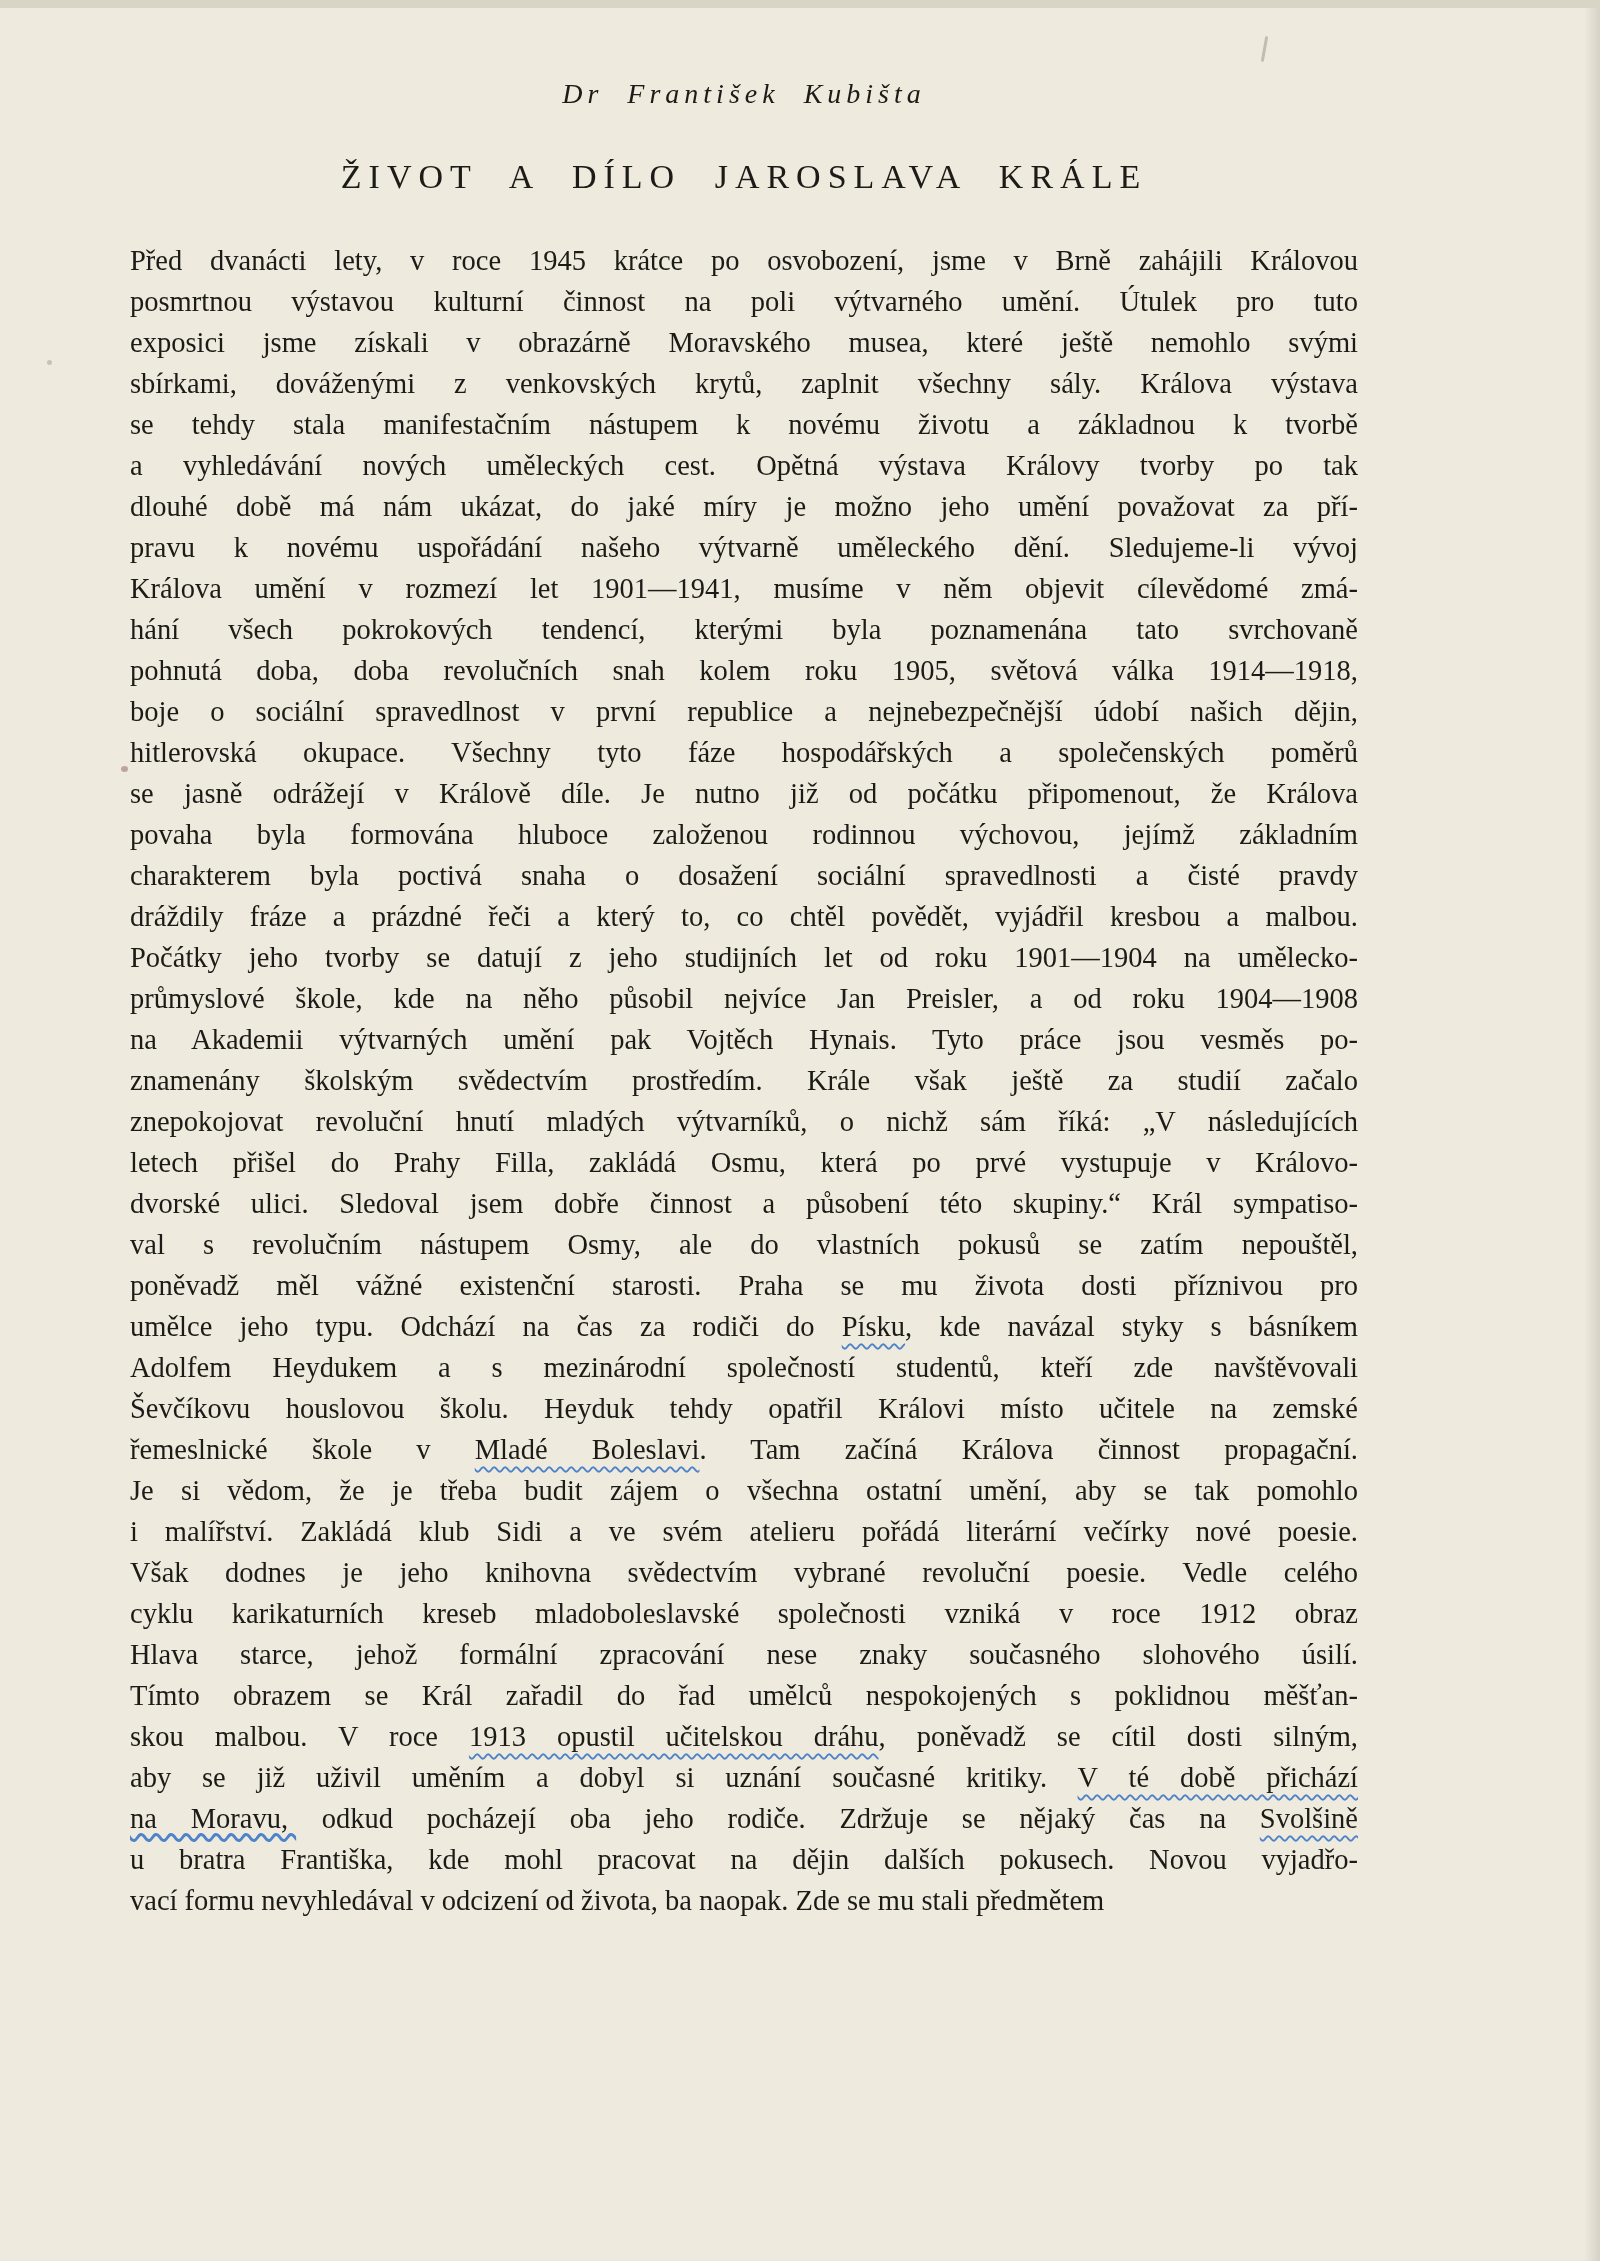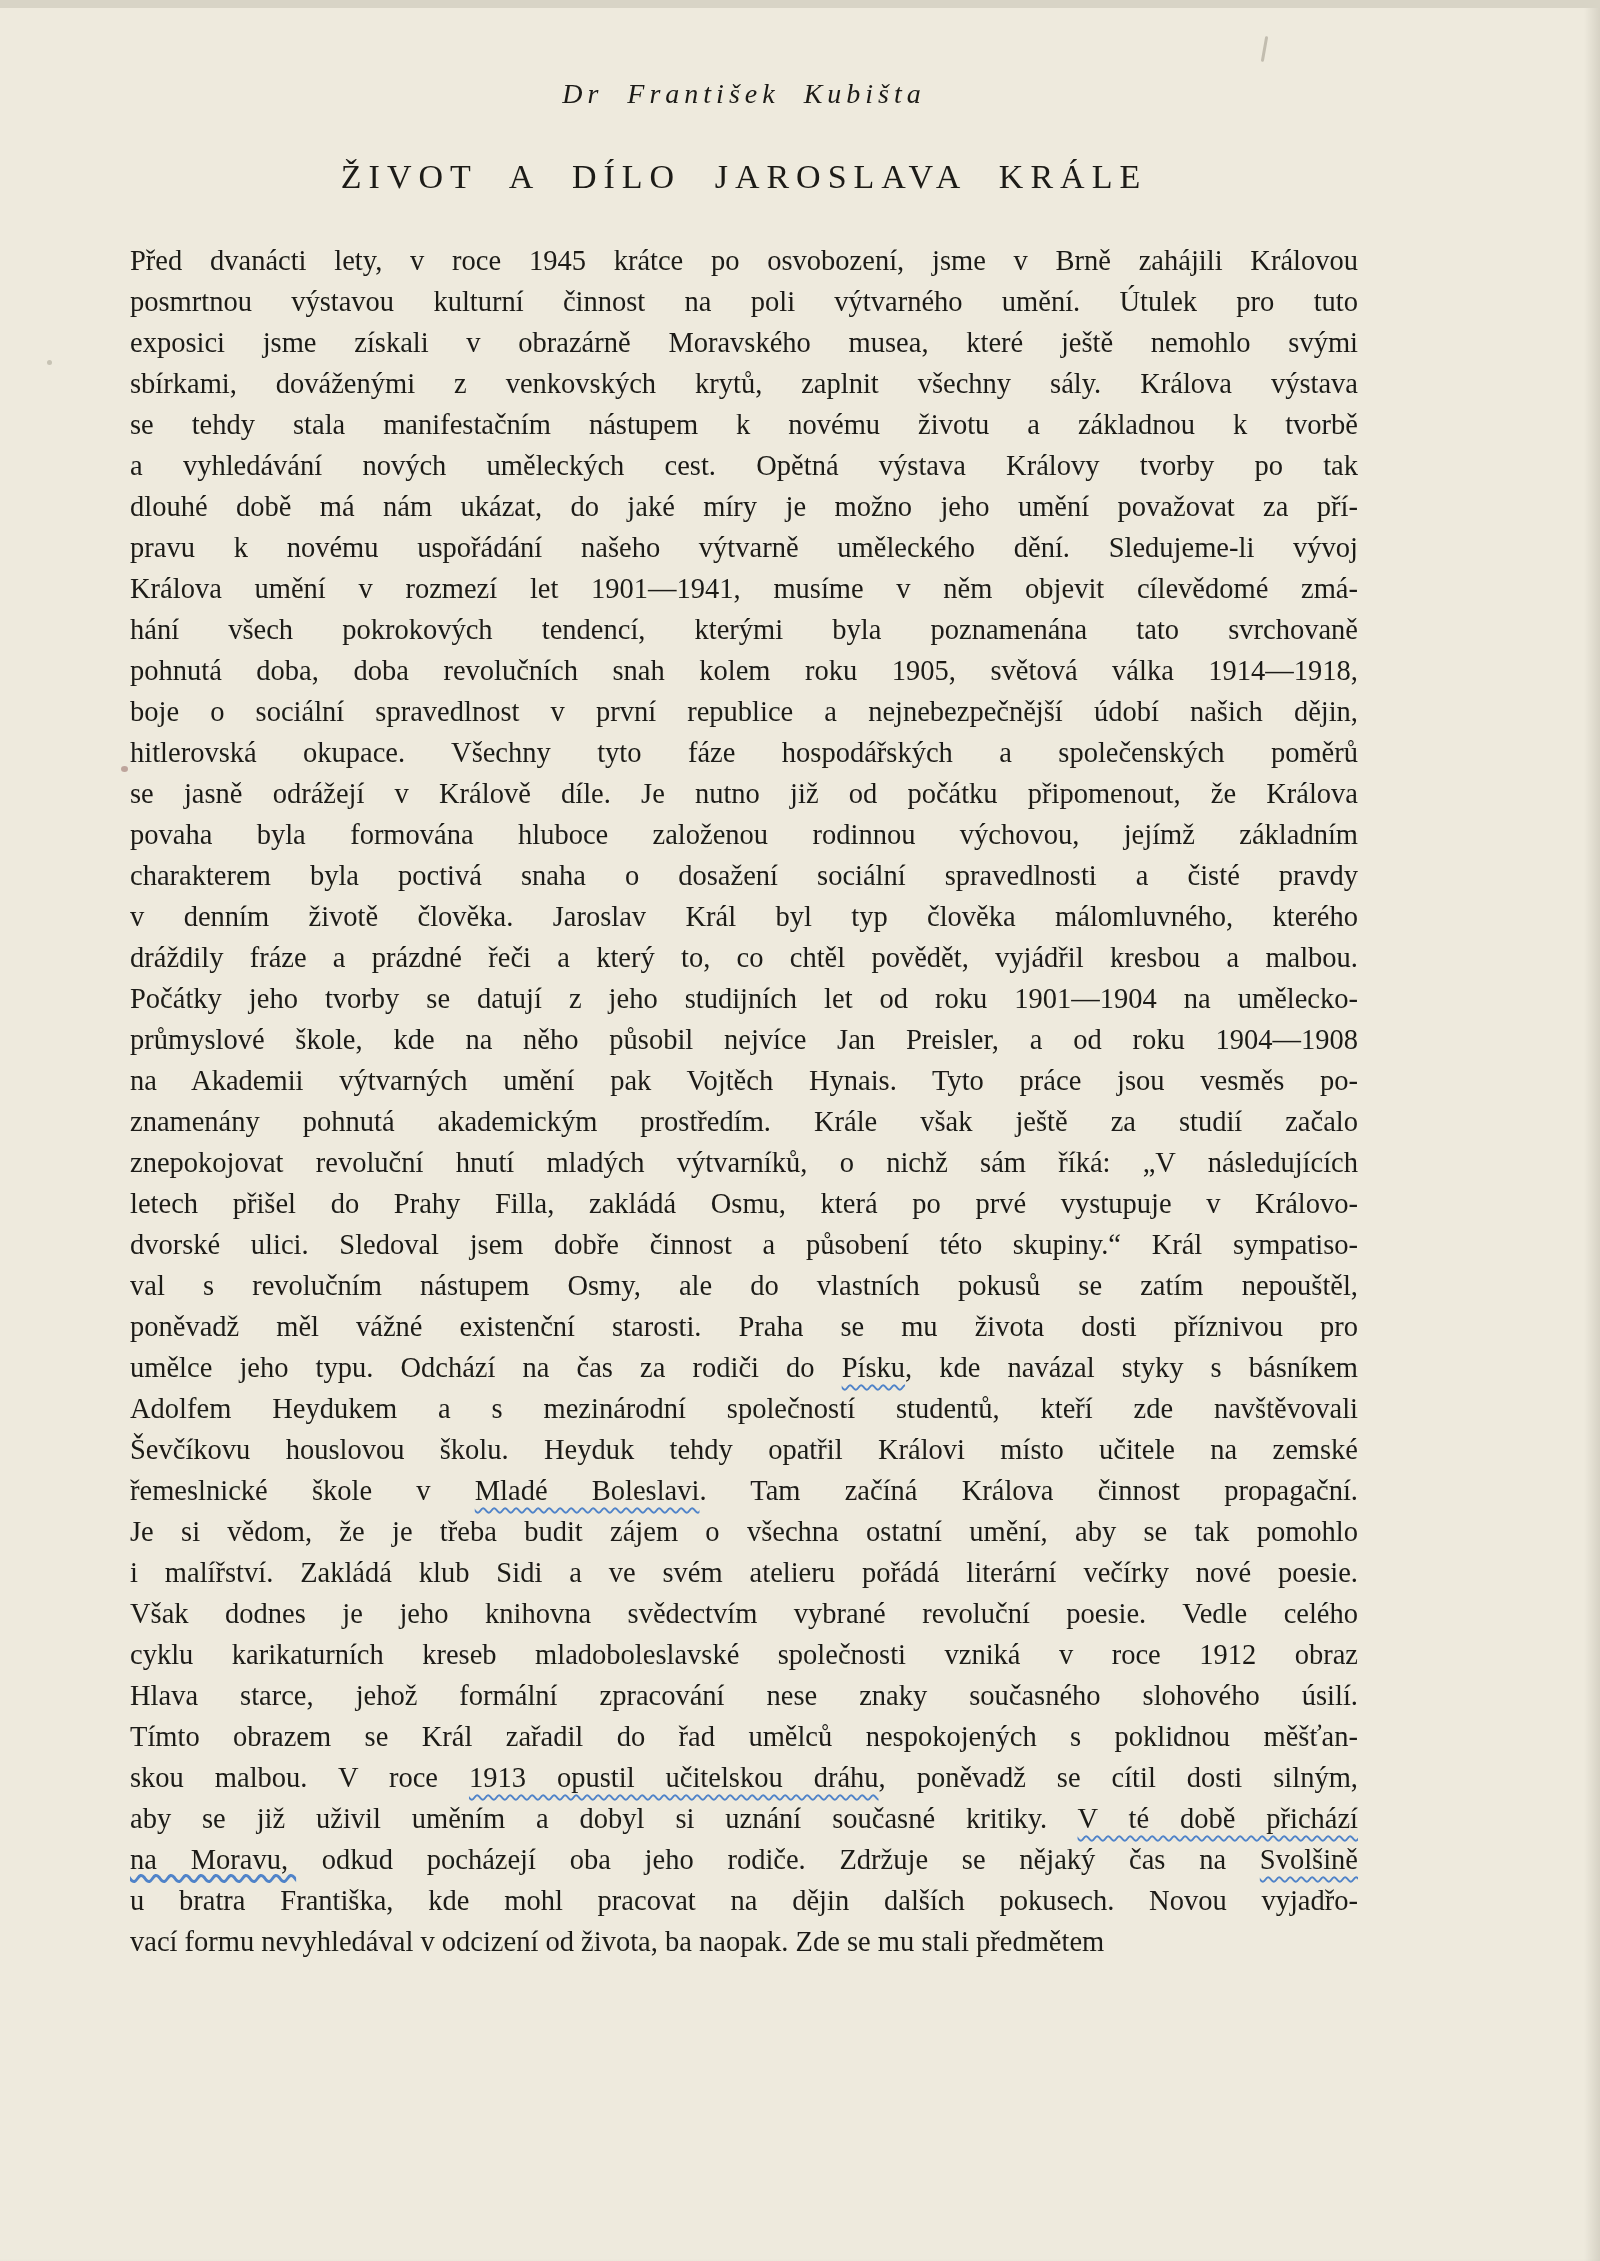--- a/index.html
+++ b/index.html
@@ -104,26 +104,25 @@
       <div class="line"><span>dlouhé době má nám ukázat, do jaké míry je možno jeho umění považovat za pří-</span></div>
       <div class="line"><span>pravu k novému uspořádání našeho výtvarně uměleckého dění. Sledujeme-li vývoj</span></div>
       <div class="line"><span>Králova umění v rozmezí let 1901—1941, musíme v něm objevit cílevědomé zmá-</span></div>
       <div class="line"><span>hání všech pokrokových tendencí, kterými byla poznamenána tato svrchovaně</span></div>
       <div class="line"><span>pohnutá doba, doba revolučních snah kolem roku 1905, světová válka 1914—1918,</span></div>
       <div class="line"><span>boje o sociální spravedlnost v první republice a nejnebezpečnější údobí našich dějin,</span></div>
       <div class="line"><span>hitlerovská okupace. Všechny tyto fáze hospodářských a společenských poměrů</span></div>
       <div class="line"><span>se jasně odrážejí v Králově díle. Je nutno již od počátku připomenout, že Králova</span></div>
       <div class="line"><span>povaha byla formována hluboce založenou rodinnou výchovou, jejímž základním</span></div>
       <div class="line"><span>charakterem byla poctivá snaha o dosažení sociální spravedlnosti a čisté pravdy</span></div>
-      <div class="line"><span>v denním životě člověka. Jaroslav Král byl typ člověka málomluvného, kterého</span></div>
       <div class="line"><span>dráždily fráze a prázdné řeči a který to, co chtěl povědět, vyjádřil kresbou a malbou.</span></div>
       <div class="line"><span>Počátky jeho tvorby se datují z jeho studijních let od roku 1901—1904 na umělecko-</span></div>
       <div class="line"><span>průmyslové škole, kde na něho působil nejvíce Jan Preisler, a od roku 1904—1908</span></div>
       <div class="line"><span>na Akademii výtvarných umění pak Vojtěch Hynais. Tyto práce jsou vesměs po-</span></div>
-      <div class="line"><span>znamenány pohnutá akademickým prostředím. Krále však ještě za studií začalo</span></div>
+      <div class="line"><span>znamenány školským svědectvím prostředím. Krále však ještě za studií začalo</span></div>
       <div class="line"><span>znepokojovat revoluční hnutí mladých výtvarníků, o nichž sám říká: „V následujících</span></div>
       <div class="line"><span>letech přišel do Prahy Filla, zakládá Osmu, která po prvé vystupuje v Královo-</span></div>
       <div class="line"><span>dvorské ulici. Sledoval jsem dobře činnost a působení této skupiny.“ Král sympatiso-</span></div>
       <div class="line"><span>val s revolučním nástupem Osmy, ale do vlastních pokusů se zatím nepouštěl,</span></div>
       <div class="line"><span>poněvadž měl vážné existenční starosti. Praha se mu života dosti příznivou pro</span></div>
       <div class="line"><span>umělce jeho typu. Odchází na čas za rodiči do </span><span class="ink-u">Písku</span><span>, kde navázal styky s básníkem</span></div>
       <div class="line"><span>Adolfem Heydukem a s mezinárodní společností studentů, kteří zde navštěvovali</span></div>
       <div class="line"><span>Ševčíkovu houslovou školu. Heyduk tehdy opatřil Královi místo učitele na zemské</span></div>
       <div class="line"><span>řemeslnické škole v </span><span class="ink-u">Mladé Boleslavi</span><span>. Tam začíná Králova činnost propagační.</span></div>
       <div class="line"><span>Je si vědom, že je třeba budit zájem o všechna ostatní umění, aby se tak pomohlo</span></div>

